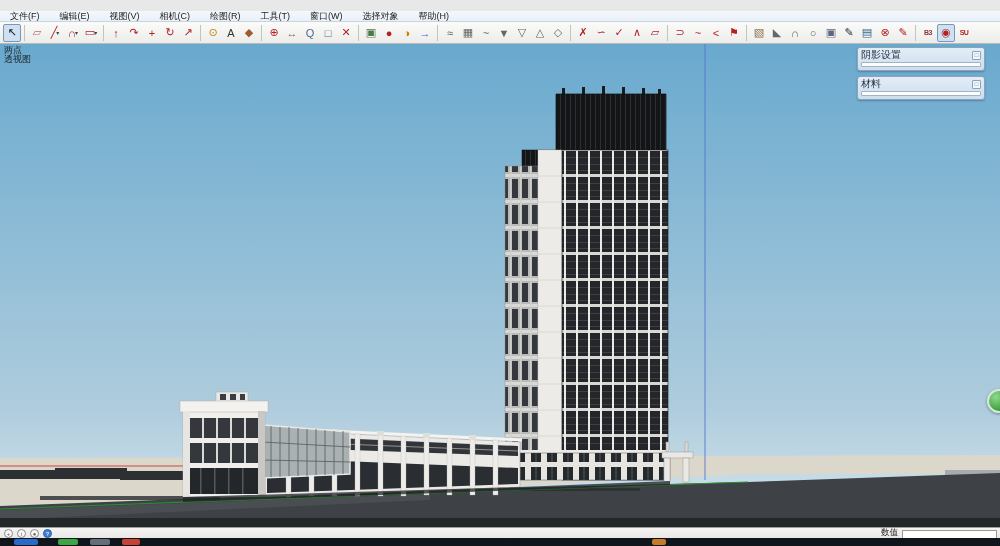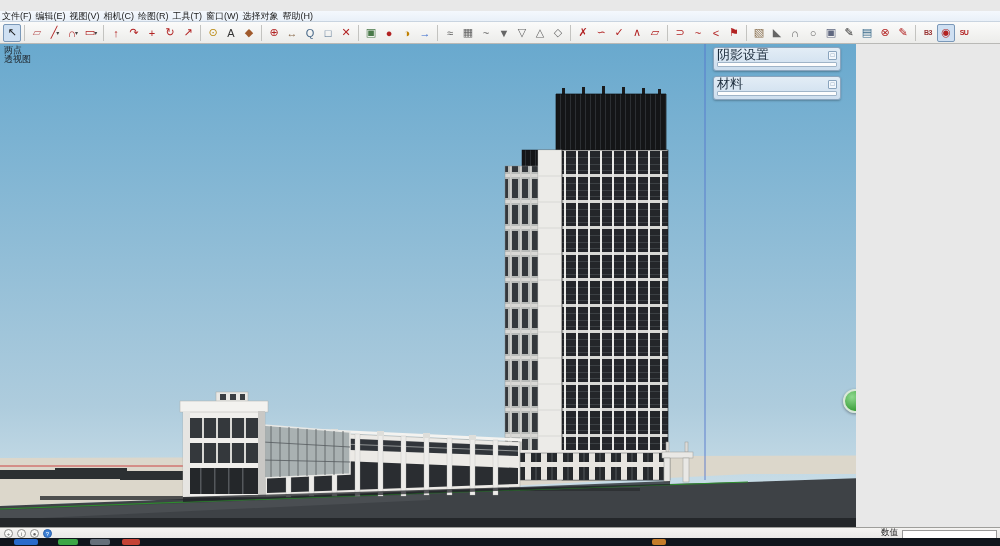--- a/index.html
+++ b/index.html
@@ -13,42 +13,42 @@
     box-shadow:inset 0 0 0 1px #e8e4e0;}
   #title-text{position:absolute;left:16px;top:0;font-size:9px;line-height:11px;color:#1d2a38;white-space:nowrap;}
   .title-frag{position:absolute;top:0;height:9px;border-radius:2px 2px 0 0;opacity:.9;}
   .winbtn{position:absolute;top:1px;height:11px;border:1px solid #7d93ab;border-radius:2px;
     background:linear-gradient(#eef4fb,#c3d6ea);font-size:7px;line-height:9px;text-align:center;color:#35506e;}
   #btn-close{background:linear-gradient(#f09186,#d4442f);color:#fff;border-color:#9c2f1e;}
 
   
   #menubar{position:absolute;left:0;top:11px;width:1000px;height:11px;background:linear-gradient(#f4f8fd,#e9f0f8);
     border-bottom:1px solid #c9d4e0;display:flex;align-items:center;}
-  .menu-item{font-size:9px;color:#222;padding:0 2px;line-height:11px;white-space:nowrap;cursor:default;}
+  .menu-item{font-size:9px;color:#222;padding:0 10px;line-height:11px;white-space:nowrap;cursor:default;}
 
   
   #toolbar{position:absolute;left:0;top:22px;width:1000px;height:22px;
     background:linear-gradient(#fbfbfa,#ececea);border-bottom:1px solid #b9b9b6;
     display:flex;align-items:center;padding-left:3px;}
   .tool{width:18px;height:18px;margin:0 0;border:1px solid transparent;border-radius:2px;
     display:flex;align-items:center;justify-content:center;font-size:11px;position:relative;cursor:default;}
   .tool.pressed{background:#cfe0f2;border-color:#7a98b8;}
   .tool.hastext{font-size:7px;font-weight:bold;letter-spacing:-0.5px;}
   .tool .dd{font-size:6px;color:#444;margin-left:-1px;}
   .tsep{width:1px;height:16px;background:#c3c3c0;margin:0 3px;flex:0 0 1px;}
 
   
-  #viewport{position:absolute;left:0;top:44px;width:856px;height:483px;overflow:hidden;background:#7dd3fc;}
+  #viewport{position:absolute;left:0;top:44px;width:1000px;height:483px;overflow:hidden;background:#7dd3fc;}
   #camera-label{position:absolute;left:4px;top:2px;font-size:9px;line-height:9px;color:#20262c;}
   
   #trays{position:absolute;right:15px;top:3px;width:128px;}
   .tray{background:linear-gradient(#e3edf6,#cddeee);border:1px solid #8aa4bd;border-radius:3px;
     margin-bottom:5px;padding:2px 3px 3px 3px;box-shadow:0 1px 2px rgba(0,0,0,.25);}
   .tray-head{display:flex;align-items:center;justify-content:space-between;height:10px;margin-bottom:2px;}
-  .tray-title{font-size:13px;color:#1c2c3c;line-height:10px;white-space:nowrap;}
+  .tray-title{font-size:10px;color:#1c2c3c;line-height:10px;white-space:nowrap;}
   .tray-btn{width:9px;height:9px;border:1px solid #8aa4bd;background:#f2f7fc;border-radius:1px;
     font-size:6px;line-height:7px;text-align:center;color:#5a7globe;color:#5a7a9a;}
   .tray-strip{height:5px;background:#fdfdfd;border:1px solid #9fb4c8;border-radius:1px;}
   
   #float-green{position:absolute;right:-11px;top:345px;width:24px;height:24px;border-radius:50%;
     background:radial-gradient(circle at 35% 30%,#8fd98f,#3da13d 70%);border:2px solid #d8e8d8;
     box-shadow:0 1px 3px rgba(0,0,0,.4);}
 
   
   #statusbar{position:absolute;left:0;top:527px;width:1000px;height:11px;background:linear-gradient(#f5f4f2,#e9e8e6);

